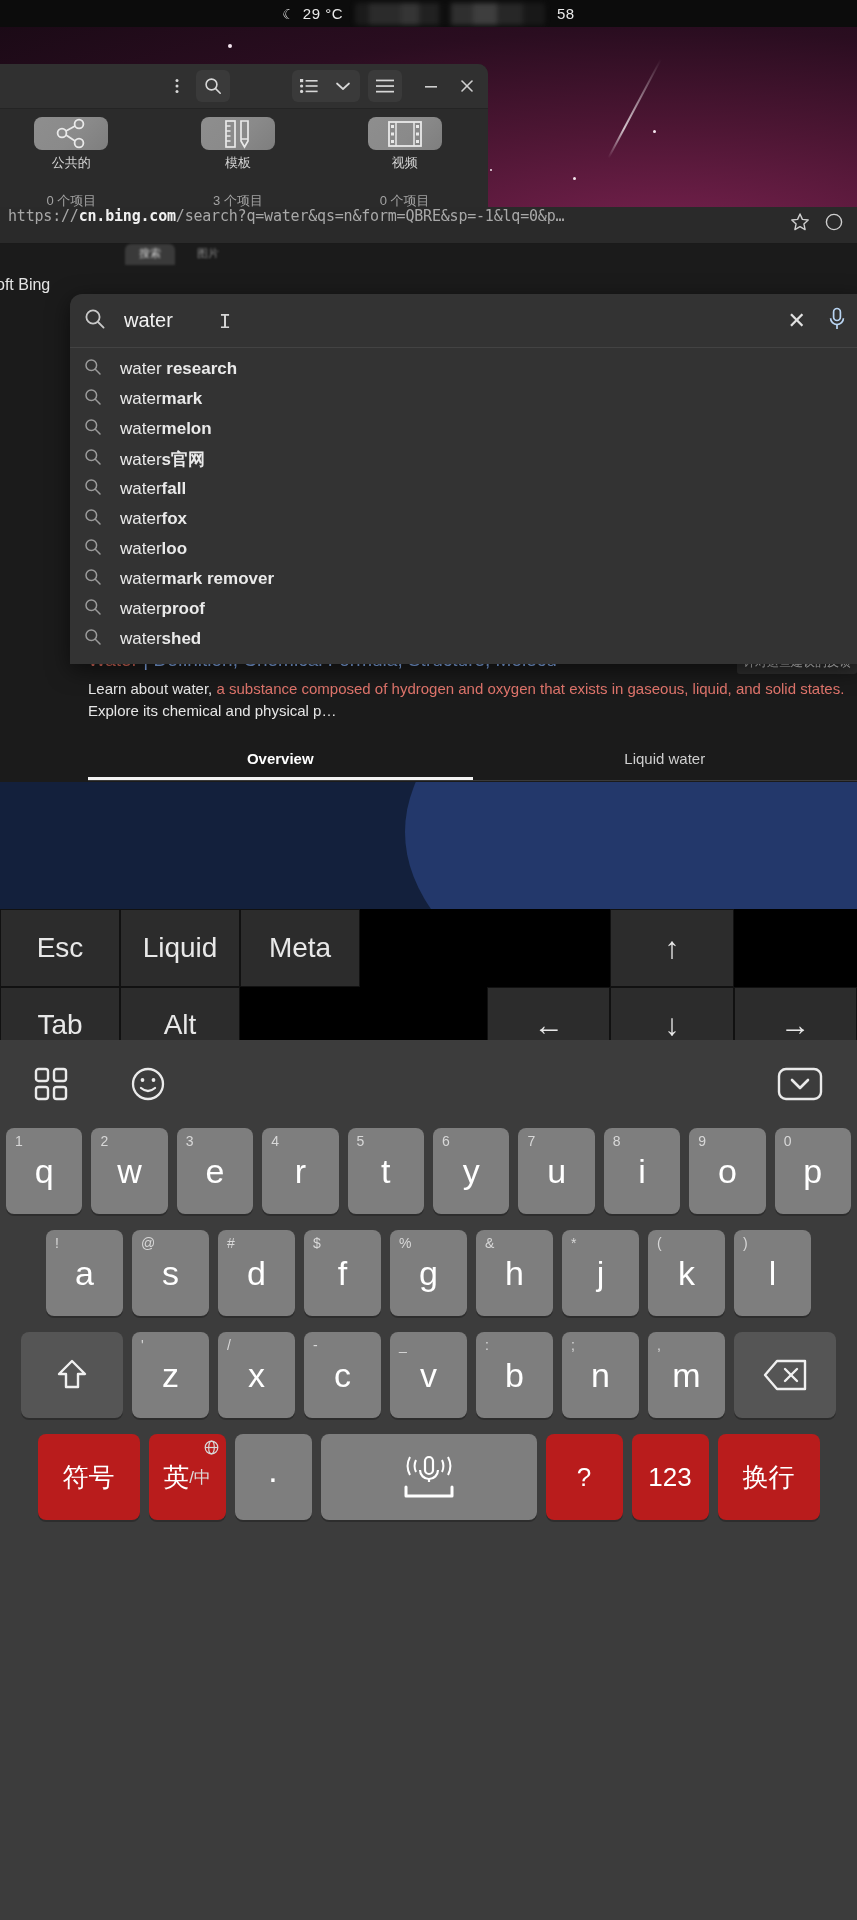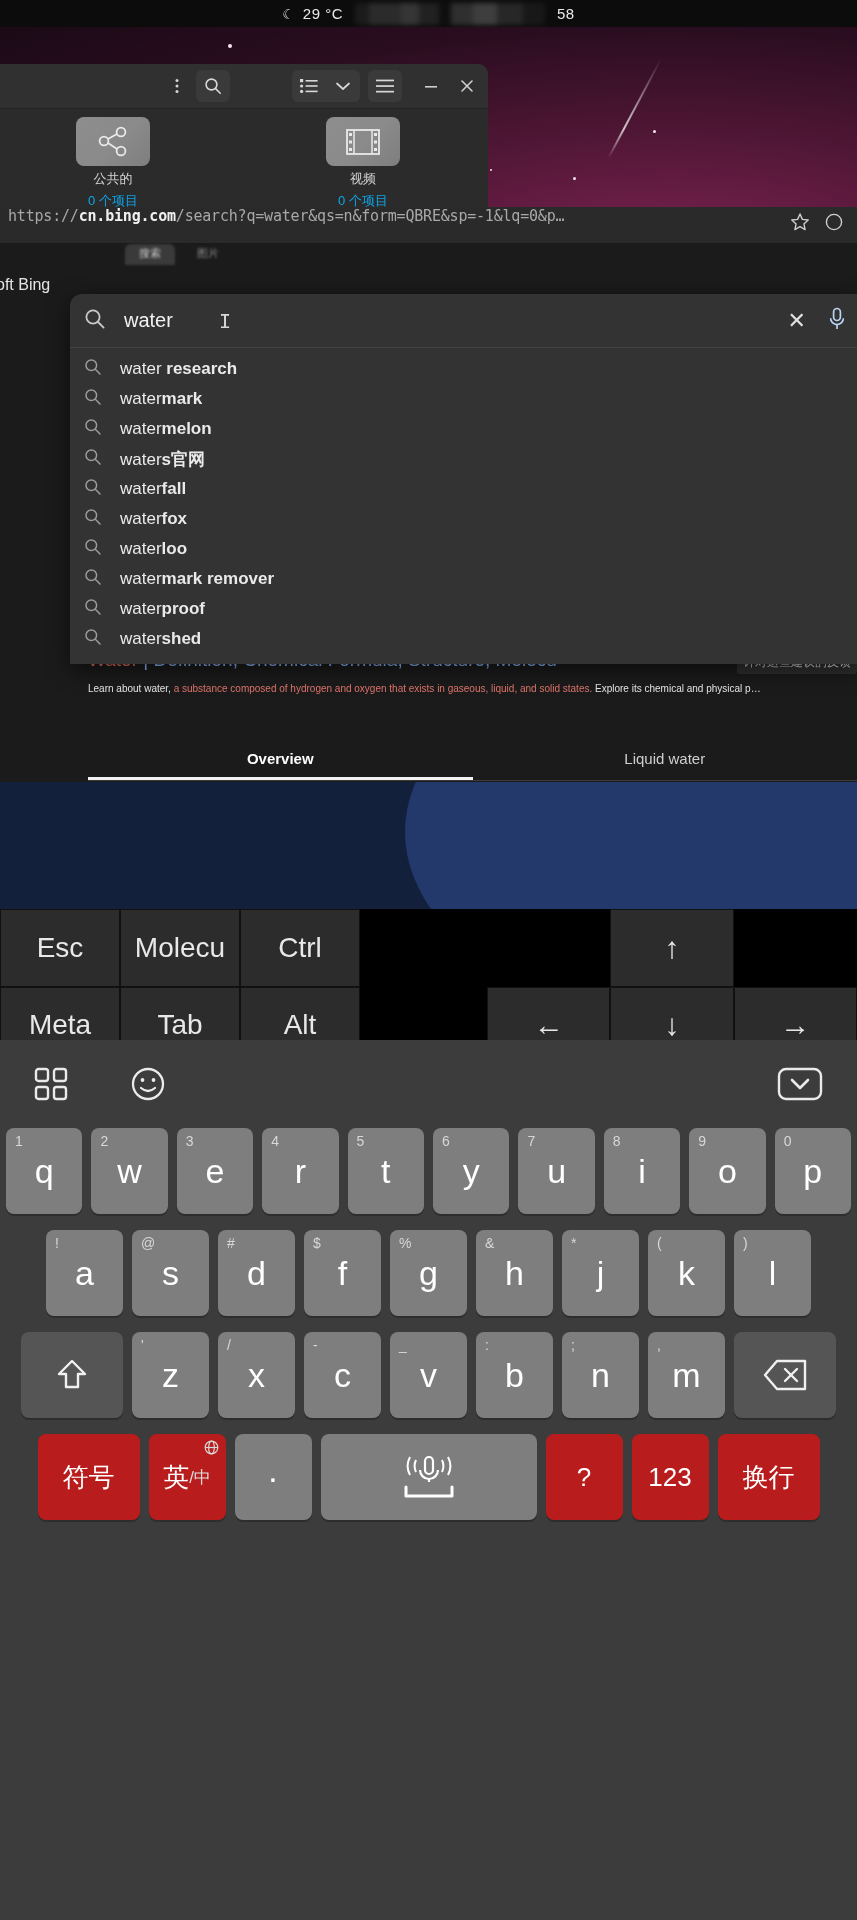--- a/index.html
+++ b/index.html
@@ -64,21 +64,21 @@
   .fm-btn.plain { background: transparent; }
   .fm-btn svg { display: block; }
   .fm-body { background: #2b2b2b; height: 101px; display: flex; padding: 8px 0 0 0; }
   .fm-item { flex: 1 1 0; display: flex; flex-direction: column; align-items: center; }
   .fm-thumb {
     width: 74px; height: 54px; border-radius: 8px;
     background: linear-gradient(135deg,#8e8e8e 0%,#8a8a8a 55%,#7e7e7e 100%);
     display: flex; align-items: center; justify-content: center;
   }
   .fm-name { font-size: 13px; color: #d4d4d4; margin-top: 4px; }
-  .fm-count { font-size: 13px; color: #0ea5e9; margin-top: 4px; }
+  .fm-count { font-size: 13px; color: #a3a3a3; margin-top: 20px; }
 
   
   .browser {
     position: absolute; left: 0; top: 207px; width: 857px; height: 575px;
     background: #1b1b1b; overflow: hidden;
   }
   .urlbar {
     position: relative; height: 37px; background: #2a2a2a;
     display: flex; align-items: flex-start; padding: 0 6px;
     border-bottom: 1px solid #1a1a1a;
@@ -130,21 +130,21 @@
   .sugg-list { padding: 6px 0 10px; }
   .sugg-row { display: flex; align-items: center; height: 30px; padding: 0 14px; }
   .sugg-row .mag-s { color: #9b9b9b; margin-right: 18px; flex: 0 0 auto; }
   .sugg-text { font-size: 17px; color: #eaeaea; }
   .sugg-text b { font-weight: 700; }
 
   
   .result { position: absolute; left: 88px; top: 405px; width: 769px; }
   .res-title { font-size: 19px; color: #8ab4f8; white-space: nowrap; overflow: hidden; }
   .res-title .hl { color: #e8705f; }
-  .res-snip { font-size: 10px; color: #e6e6e6; line-height: 22px; margin-top: 7px; }
+  .res-snip { font-size: 15px; color: #e6e6e6; line-height: 22px; margin-top: 7px; }
   .res-snip .em { color: #e0756c; }
   .feedback {
     position: absolute; right: 0; top: 2px; font-size: 12px; color: #cfcfcf;
     background: #2e2e2e; padding: 3px 6px; border-radius: 3px;
   }
   .res-tabs {
     position: absolute; left: 88px; top: 506px; width: 769px;
     display: flex; border-bottom: 1px solid #3a3a3a;
   }
   .res-tab {
@@ -302,20 +302,35 @@
           <svg width="34" height="32" viewBox="0 0 34 32">
             <circle cx="25" cy="6" r="4.4" fill="none" stroke="#e9e9e9" stroke-width="1.8"></circle>
             <circle cx="8" cy="15" r="4.4" fill="none" stroke="#e9e9e9" stroke-width="1.8"></circle>
             <circle cx="25" cy="25" r="4.4" fill="none" stroke="#e9e9e9" stroke-width="1.8"></circle>
             <line x1="12" y1="13" x2="21" y2="8" stroke="#e9e9e9" stroke-width="1.8"></line>
             <line x1="12" y1="17" x2="21" y2="23" stroke="#e9e9e9" stroke-width="1.8"></line>
           </svg>
         </div>
         <div class="fm-name">公共的</div>
         <div class="fm-count">0 个项目</div>
+      </div>
+      <div class="fm-item">
+        <div class="fm-thumb">
+          <svg width="30" height="32" viewBox="0 0 30 32">
+            <rect x="3" y="3" width="9" height="26" fill="none" stroke="#e9e9e9" stroke-width="1.7"></rect>
+            <line x1="3" y1="8" x2="7.5" y2="8" stroke="#e9e9e9" stroke-width="1.3"></line>
+            <line x1="3" y1="13" x2="7.5" y2="13" stroke="#e9e9e9" stroke-width="1.3"></line>
+            <line x1="3" y1="18" x2="7.5" y2="18" stroke="#e9e9e9" stroke-width="1.3"></line>
+            <line x1="3" y1="23" x2="7.5" y2="23" stroke="#e9e9e9" stroke-width="1.3"></line>
+            <path d="M18 3 h7 v20 l-3.5 6 l-3.5 -6 z" fill="none" stroke="#e9e9e9" stroke-width="1.7"></path>
+            <line x1="18" y1="21" x2="25" y2="21" stroke="#e9e9e9" stroke-width="1.4"></line>
+          </svg>
+        </div>
+        <div class="fm-name">模板</div>
+        <div class="fm-count">3 个项目</div>
       </div>
       <div class="fm-item">
         <div class="fm-thumb">
           <svg width="36" height="30" viewBox="0 0 36 30">
             <rect x="2" y="3" width="32" height="24" fill="none" stroke="#e9e9e9" stroke-width="1.8"></rect>
             <line x1="9" y1="3" x2="9" y2="27" stroke="#e9e9e9" stroke-width="1.5"></line>
             <line x1="27" y1="3" x2="27" y2="27" stroke="#e9e9e9" stroke-width="1.5"></line>
             <rect x="4" y="6" width="3" height="3" fill="#e9e9e9"></rect>
               <rect x="4" y="13.5" width="3" height="3" fill="#e9e9e9"></rect>
               <rect x="4" y="21" width="3" height="3" fill="#e9e9e9"></rect>
@@ -470,22 +485,21 @@
 
     </div>
   </div>
 
   <div class="scrollgrip"></div>
   <div class="bluepanel"></div>
 
   <div class="modstrip">
     <div class="mod-left">
       <div class="mod-key">Esc</div>
-      <div class="mod-key">Molecu</div>
-      <div class="mod-key">Ctrl</div>
+      <div class="mod-key">Liquid</div>
       <div class="mod-key">Meta</div>
       <div class="mod-key">Tab</div>
       <div class="mod-key">Alt</div>
     </div>
     <div class="mod-mid"></div>
     <div class="arrows">
       <div class="arr blank"></div>
       <div class="arr">↑</div>
       <div class="arr blank"></div>
       <div class="arr">←</div>

